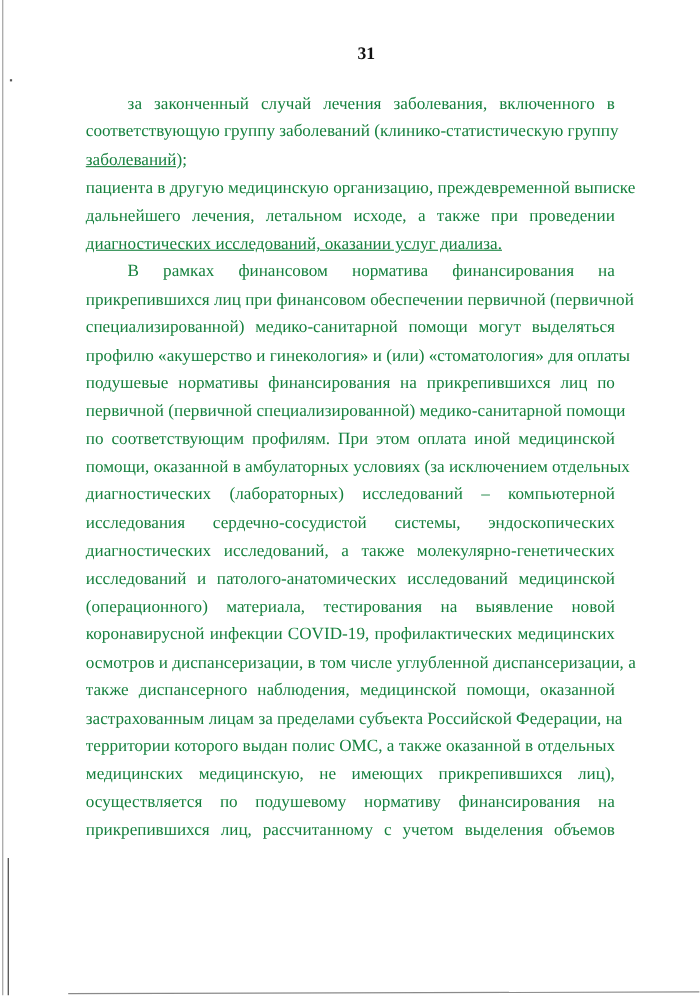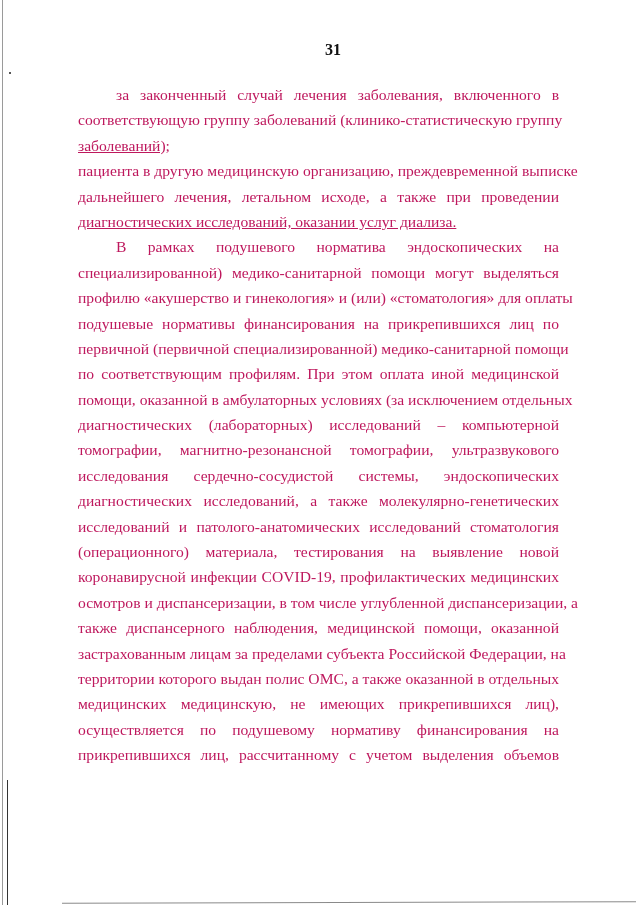--- a/index.html
+++ b/index.html
@@ -22,21 +22,21 @@
     transform: rotate(-0.15deg);
   }
   .speck { position: absolute; width: 2px; height: 2px; background: #555; }
   .page-number {
     position: absolute; top: 41px; left: 0; width: 666px; text-align: center;
     font-family: "Liberation Serif", serif; font-weight: bold; font-size: 16px;
     color: #111;
   }
   .text-block {
     position: absolute; left: 78px; width: 481px;
-    font-family: "Liberation Serif", serif; font-size: 15.6px; color: #be185d;
+    font-family: "Liberation Serif", serif; font-size: 15.6px; color: #15803d;
   }
   .line {
     height: 25.4px; line-height: 25.4px; white-space: nowrap;
     text-align: justify; text-align-last: justify;
   }
   .line.last { text-align-last: left; text-decoration: underline; }
   .line.indent { padding-left: 38px; }
 </style>
 </head>
 <body>
@@ -52,32 +52,32 @@
   <div class="text-block" style="top:82px;">
 
     <div class="line indent">за законченный случай лечения заболевания, включенного в</div>
     <div class="line">соответствующую группу заболеваний (клинико-статистическую группу</div>
     <div class="line last">заболеваний);</div>
 
     <div class="line">пациента в другую медицинскую организацию, преждевременной выписке</div>
     <div class="line">дальнейшего лечения, летальном исходе, а также при проведении</div>
     <div class="line last">диагностических исследований, оказании услуг диализа.</div>
 
-    <div class="line indent">В рамках подушевого норматива эндоскопических на</div>
+    <div class="line indent">В рамках финансовом норматива финансирования на</div>
+    <div class="line">прикрепившихся лиц при финансовом обеспечении первичной (первичной</div>
     <div class="line">специализированной) медико-санитарной помощи могут выделяться</div>
     <div class="line">профилю «акушерство и гинекология» и (или) «стоматология» для оплаты</div>
     <div class="line">подушевые нормативы финансирования на прикрепившихся лиц по</div>
     <div class="line">первичной (первичной специализированной) медико-санитарной помощи</div>
     <div class="line">по соответствующим профилям. При этом оплата иной медицинской</div>
     <div class="line">помощи, оказанной в амбулаторных условиях (за исключением отдельных</div>
     <div class="line">диагностических (лабораторных) исследований – компьютерной</div>
-    <div class="line">томографии, магнитно-резонансной томографии, ультразвукового</div>
     <div class="line">исследования сердечно-сосудистой системы, эндоскопических</div>
     <div class="line">диагностических исследований, а также молекулярно-генетических</div>
-    <div class="line">исследований и патолого-анатомических исследований стоматология</div>
+    <div class="line">исследований и патолого-анатомических исследований медицинской</div>
     <div class="line">(операционного) материала, тестирования на выявление новой</div>
     <div class="line">коронавирусной инфекции COVID-19, профилактических медицинских</div>
     <div class="line">осмотров и диспансеризации, в том числе углубленной диспансеризации, а</div>
     <div class="line">также диспансерного наблюдения, медицинской помощи, оказанной</div>
     <div class="line">застрахованным лицам за пределами субъекта Российской Федерации, на</div>
     <div class="line">территории которого выдан полис ОМС, а также оказанной в отдельных</div>
     <div class="line">медицинских медицинскую, не имеющих прикрепившихся лиц),</div>
     <div class="line">осуществляется по подушевому нормативу финансирования на</div>
     <div class="line">прикрепившихся лиц, рассчитанному с учетом выделения объемов</div>
   </div>

